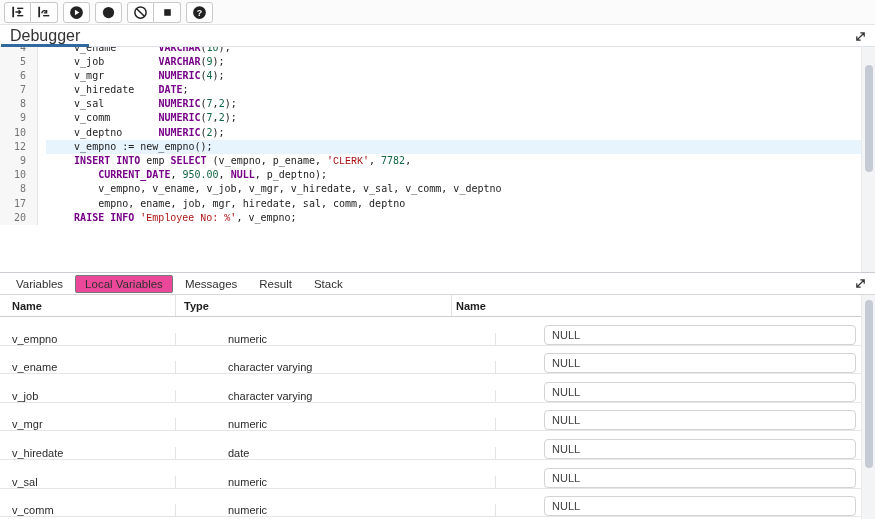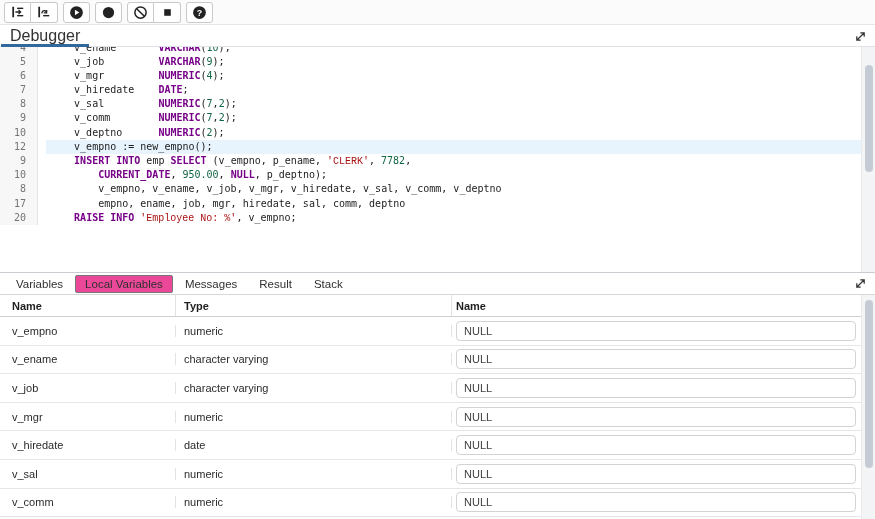--- a/index.html
+++ b/index.html
@@ -55,21 +55,21 @@
            gap:2px;padding-left:6px;border-bottom:1px solid #d7d7d7;position:relative;
            background:#fff;font-size:11.5px;color:#303030;}
   .stab{padding:2px 9px;cursor:pointer;border:1px solid transparent;}
   .stab.active{border:1px solid #777;border-radius:2px;background:#ec4899;}
 
   
   .vars{position:relative;flex:1;overflow:hidden;background:#fff;}
   .thead{display:flex;height:22px;align-items:stretch;font-weight:bold;font-size:11px;
          color:#1f1f1f;border-bottom:1px solid #cfcfcf;box-sizing:border-box;}
   .trow{display:flex;height:28.6px;box-sizing:border-box;border-bottom:1px solid #e6e6e6;
-        align-items:center;font-size:11px;color:#2b2b2b;}
+        align-items:flex-end;font-size:11px;color:#2b2b2b;gap:44px;}
   .c0{flex:0 0 176px;box-sizing:border-box;padding-left:12px;border-right:1px solid #e3e3e3;
       display:flex;align-items:center;}
   .c1{flex:0 0 276px;box-sizing:border-box;padding-left:8px;border-right:1px solid #e3e3e3;
       display:flex;align-items:center;}
   .c2{flex:1;box-sizing:border-box;display:flex;align-items:center;padding:0 13px 0 4px;}
   .valbox{flex:1;height:20px;box-sizing:border-box;border:1px solid #d3d3d3;border-radius:4px;
       display:flex;align-items:center;padding-left:7px;margin-right:6px;color:#3f3f3f;
       background:#fff;font-size:11px;cursor:text;}
 </style>
 </head>

